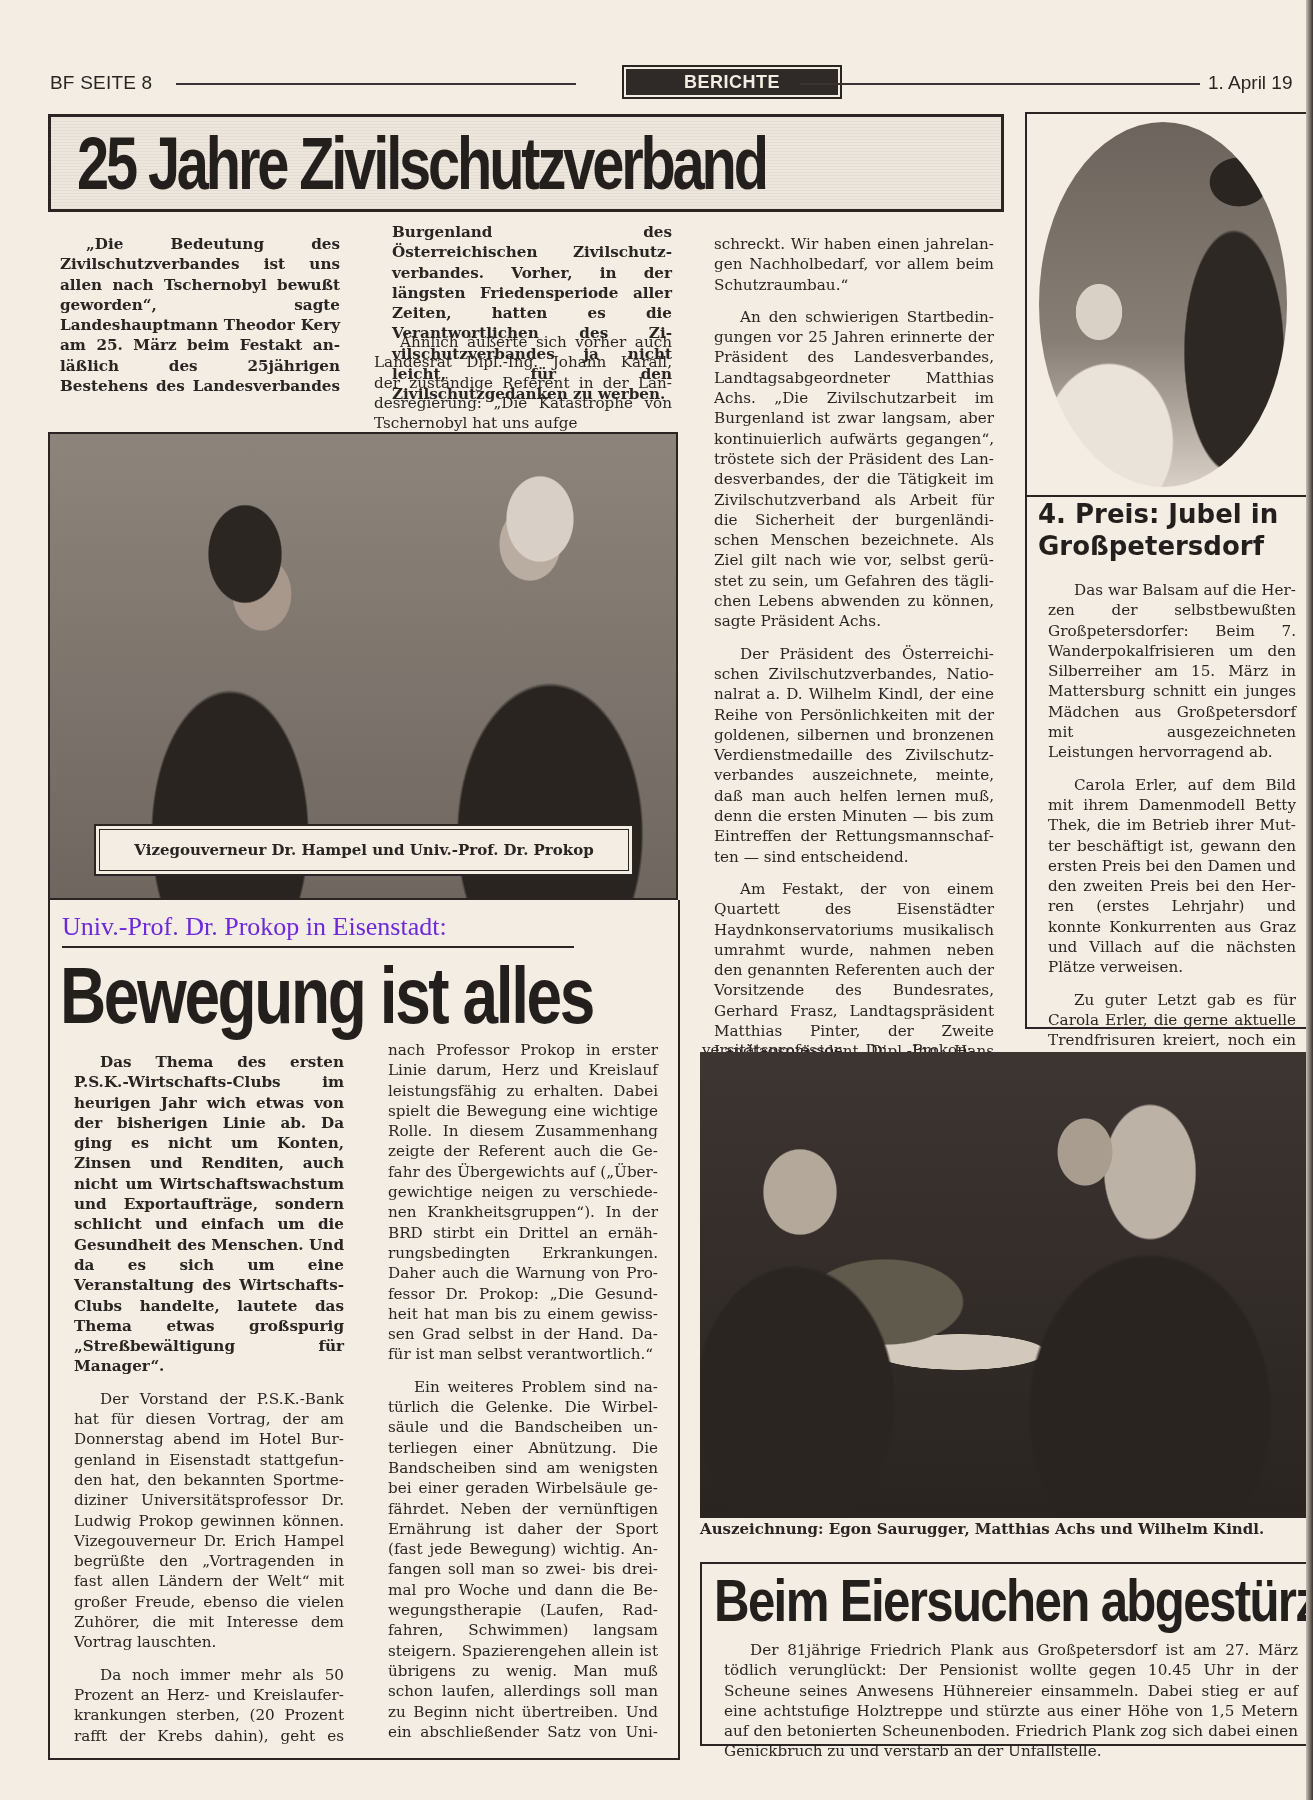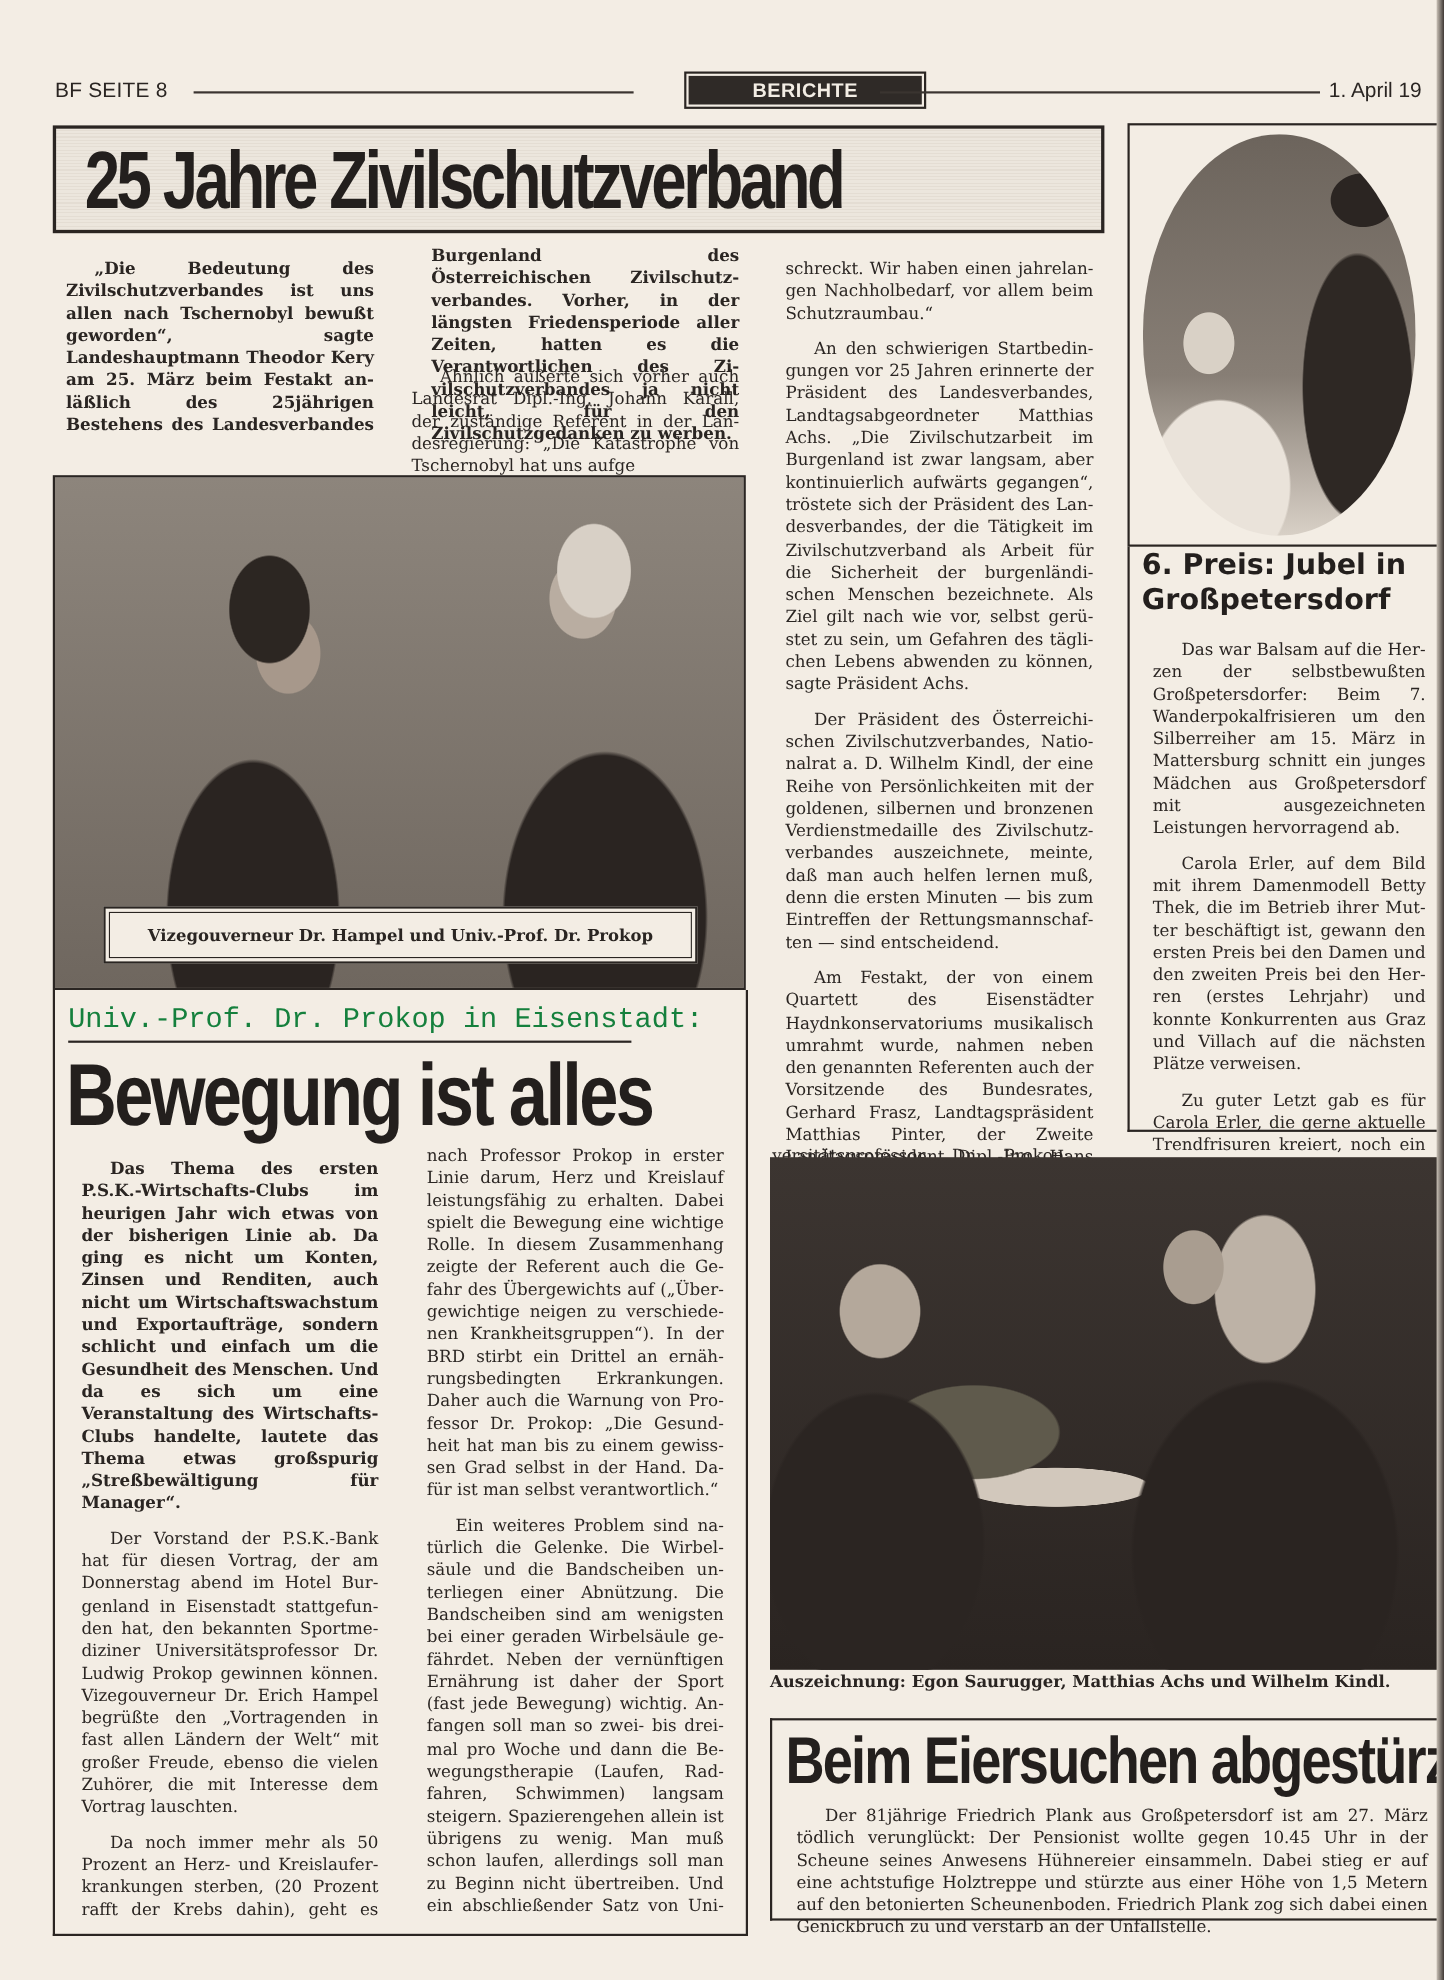--- a/index.html
+++ b/index.html
@@ -46,21 +46,21 @@
   .photo2-oval { left: 12px; top: 8px; width: 248px; height: 365px; border-radius: 50%;
     background:
       radial-gradient(ellipse 48px 40px at 200px 60px, #2b2522 60%, transparent 62%),
       radial-gradient(ellipse 70px 170px at 195px 230px, #2e2824 70%, transparent 72%),
       radial-gradient(ellipse 38px 46px at 60px 190px, #d9d1c6 60%, transparent 62%),
       radial-gradient(ellipse 90px 110px at 70px 320px, #eae3da 70%, transparent 72%),
       linear-gradient(180deg, #6c645c, #877e75 60%, #d8d0c6);
   }
 
   .prokop-box { left: 48px; top: 900px; width: 632px; height: 860px; border: 2px solid #2a2522; border-top: none; box-sizing: border-box; }
-  .kicker { left: 62px; top: 912px; font-family: Liberation Mono, monospace; font-size: 26px; color: #15803d; white-space: nowrap; }
+  .kicker { left: 62px; top: 912px; font-family: Liberation Serif, serif; font-size: 26px; color: #6d28d9; white-space: nowrap; }
   .kicker-line { left: 62px; top: 946px; width: 512px; height: 2px; background: #2a2522; }
   .headline2 { left: 60px; top: 950px; font-family: "Liberation Sans", sans-serif; font-weight: bold; font-size: 80px; letter-spacing: -3px; transform: scaleX(0.80); transform-origin: left top; white-space: nowrap; color: #231f1d; }
 
   .preis-box { left: 1025px; top: 497px; width: 288px; height: 532px; border: 2px solid #2a2522; border-top: none; box-sizing: border-box; }
   .preis-title { left: 1038px; top: 498px; font-family: "DejaVu Sans", sans-serif; font-weight: bold; font-size: 26px; line-height: 32px; color: #231f1d; }
 
   .photo3 { left: 700px; top: 1052px; width: 613px; height: 466px;
     background:
       radial-gradient(ellipse 60px 70px at 100px 140px, #b4a89b 60%, transparent 62%),
       radial-gradient(ellipse 140px 190px at 95px 350px, #2b2522 70%, transparent 72%),
@@ -124,21 +124,21 @@
   <p>Da noch immer mehr als 50 Pro­zent an Herz- und Kreislaufer­krankungen sterben, (20 Prozent rafft der Krebs dahin), geht es nach Professor Prokop in erster Linie darum, Herz und Kreislauf leistungsfähig zu erhalten. Dabei spielt die Bewegung eine wichtige Rolle. In diesem Zusammenhang zeigte der Referent auch die Ge­fahr des Übergewichts auf („Über­gewichtige neigen zu verschiede­nen Krankheitsgruppen“). In der BRD stirbt ein Drittel an ernäh­rungsbedingten Erkrankungen. Daher auch die Warnung von Pro­fessor Dr. Prokop: „Die Gesund­heit hat man bis zu einem gewiss­sen Grad selbst in der Hand. Da­für ist man selbst verantwortlich.“</p>
   <p>Ein weiteres Problem sind na­türlich die Gelenke. Die Wirbel­säule und die Bandscheiben un­terliegen einer Abnützung. Die Bandscheiben sind am wenigsten bei einer geraden Wirbelsäule ge­fährdet. Neben der vernünftigen Ernährung ist daher der Sport (fast jede Bewegung) wichtig. An­fangen soll man so zwei- bis drei­mal pro Woche und dann die Be­wegungstherapie (Laufen, Rad­fahren, Schwimmen) langsam steigern. Spazierengehen allein ist übrigens zu wenig. Man muß schon laufen, allerdings soll man zu Beginn nicht übertreiben. Und ein abschließender Satz von Uni­versitätsprofessor Dr. Prokop: „Sport sollte letztlich dazu beitra­gen, daß wir gesünder sterben und nicht kranker leben.“</p>
   <p>Ganz in diesem Sinne — oder fast — ließ Eisenstadts P.S.K.-Di­rektor Josef Doppler für seine Gä­ste nach der Diskussion ein Büf­fet auffahren, das die Küchenbri­gade des Restaurants aus Voll­wertkost zusammengestellt hat.</p>
 </div>
 
 <div class="abs photo2-wrap">
   <div class="abs photo2-oval"></div>
 </div>
 <div class="abs preis-box"></div>
 <div class="abs preis-title">
-  <span style="display:block;width:250px;">6. Preis: Jubel in Großpetersdorf</span>
+  <span style="display:block;width:250px;">4. Preis: Jubel in Großpetersdorf</span>
 </div>
 <div class="abs col" style="left:1036px;top:568px;width:272px;">
   <p>Das war Balsam auf die Her­zen der selbstbewußten Großpe­tersdorfer: Beim 7. Wanderpo­kalfrisieren um den Silberreiher am 15. März in Mattersburg schnitt ein junges Mädchen aus Großpetersdorf mit ausgezeich­neten Leistungen hervorragend ab.</p>
   <p>Carola Erler, auf dem Bild mit ihrem Damenmodell Betty Thek, die im Betrieb ihrer Mut­ter beschäftigt ist, gewann den ersten Preis bei den Damen und den zweiten Preis bei den Her­ren (erstes Lehrjahr) und konnte Konkurrenten aus Graz und Villach auf die nächsten Plätze verweisen.</p>
   <p>Zu guter Letzt gab es für Ca­rola Erler, die gerne aktuelle Trendfrisuren kreiert, noch ein Diplom für hervorragende Lei­stungen um den Silberreiher.</p>
 </div>
 
 <div class="abs photo3"></div>
 <div class="abs caption3">Auszeichnung: Egon Saurugger, Matthias Achs und Wilhelm Kindl.</div>
 

